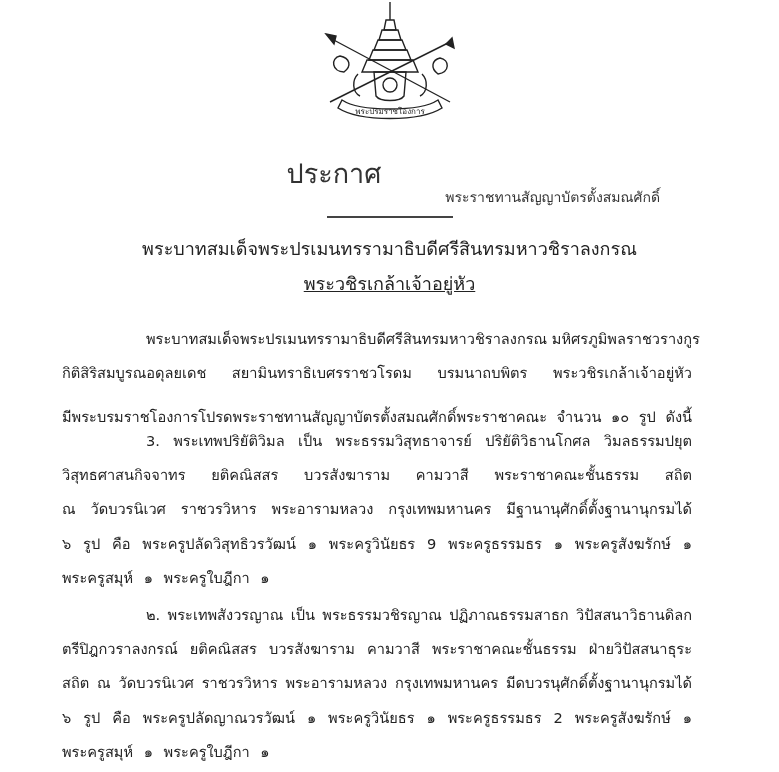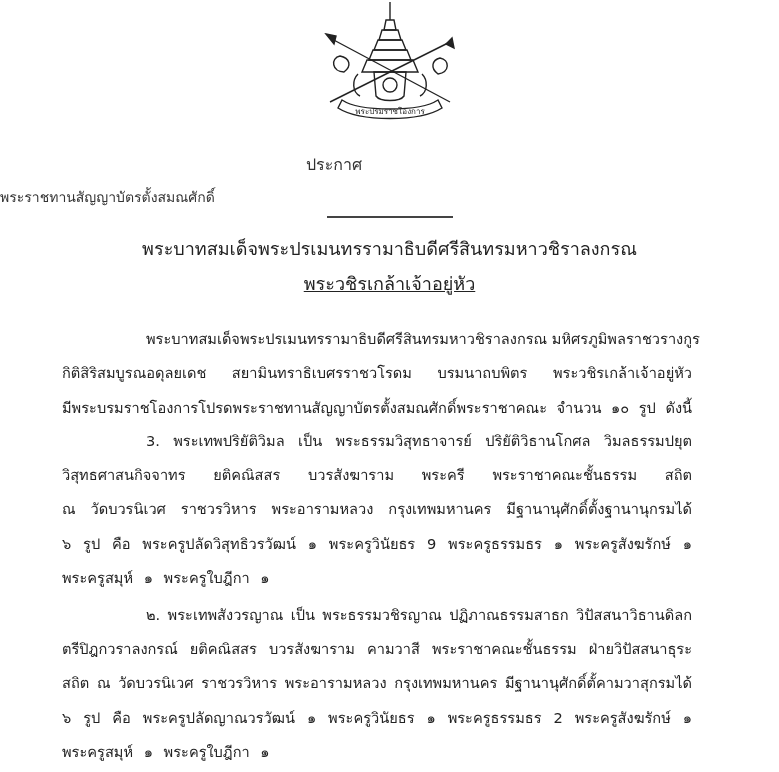--- a/index.html
+++ b/index.html
@@ -1,21 +1,21 @@
 <!DOCTYPE html>
 <html><head>
   <meta charset="utf-8">
   <style>
     html, body { margin: 0; padding: 0; background: #ffffff; }
     body { width: 779px; height: 772px; overflow: hidden; position: relative;
       font-family: "DejaVu Sans", "Liberation Sans", sans-serif; color: #222; }
     .emblem { position: absolute; left: 300px; top: 0px; width: 180px; height: 130px; text-align: right; }
     .title { position: absolute; left: 0; width: 668px; text-align: center; top: 152px;
-      font-size: 16px; color: #333; }
-    .subtitle { position: absolute; left: 0; width: 652px; text-align: left; top: 186px;
+      font-size: 27px; color: #333; }
+    .subtitle { position: absolute; left: 8px; width: 652px; text-align: right; top: 186px;
       font-size: 14px; color: #333; }
     .divider { position: absolute; left: 327px; top: 216px; width: 126px; height: 2px; background: #444; }
     .heading { position: absolute; left: 0; width: 779px; text-align: center;
       font-size: 18px; color: #222; white-space: nowrap; }
     .h1 { top: 234px; }
     .h2 { top: 269px; text-decoration: underline; }
     .line { position: absolute; left: 62px; width: 630px; font-size: 14.6px;
       white-space: nowrap; color: #222; text-align: justify; text-align-last: justify; }
     .indent { left: 146px; width: 546px; }
     .short { text-align-last: left; word-spacing: 6px; }
@@ -57,30 +57,30 @@
 <div class="title">ประกาศ</div>
 <div class="subtitle">พระราชทานสัญญาบัตรตั้งสมณศักดิ์</div>
 <div class="divider"></div>
 
 <div class="heading h1">พระบาทสมเด็จพระปรเมนทรรามาธิบดีศรีสินทรมหาวชิราลงกรณ</div>
 <div class="heading h2">พระวชิรเกล้าเจ้าอยู่หัว</div>
 
 <div>
   <div class="line indent" style="top:327px">พระบาทสมเด็จพระปรเมนทรรามาธิบดีศรีสินทรมหาวชิราลงกรณ  มหิศรภูมิพลราชวรางกูร</div>
   <div class="line" style="top:361px">กิติสิริสมบูรณอดุลยเดช  สยามินทราธิเบศรราชวโรดม  บรมนาถบพิตร  พระวชิรเกล้าเจ้าอยู่หัว</div>
-  <div class="line" style="top:396px">มีพระบรมราชโองการโปรดพระราชทานสัญญาบัตรตั้งสมณศักดิ์พระราชาคณะ  จำนวน  ๑๐  รูป  ดังนี้</div>
+  <div class="line" style="top:405px">มีพระบรมราชโองการโปรดพระราชทานสัญญาบัตรตั้งสมณศักดิ์พระราชาคณะ  จำนวน  ๑๐  รูป  ดังนี้</div>
 
   <div>
     <div class="line indent" style="top:429px">3.  พระเทพปริยัติวิมล  เป็น  พระธรรมวิสุทธาจารย์  ปริยัติวิธานโกศล  วิมลธรรมปยุต</div>
-    <div class="line" style="top:463px">วิสุทธศาสนกิจจาทร  ยติคณิสสร  บวรสังฆาราม  พระครี  พระราชาคณะชั้นธรรม  สถิต</div>
+    <div class="line" style="top:463px">วิสุทธศาสนกิจจาทร  ยติคณิสสร  บวรสังฆาราม  คามวาสี  พระราชาคณะชั้นธรรม  สถิต</div>
     <div class="line" style="top:497px">ณ  วัดบวรนิเวศ  ราชวรวิหาร  พระอารามหลวง  กรุงเทพมหานคร  มีฐานานุศักดิ์ตั้งฐานานุกรมได้</div>
     <div class="line" style="top:532px">๖  รูป  คือ  พระครูปลัดวิสุทธิวรวัฒน์  ๑  พระครูวินัยธร  9  พระครูธรรมธร  ๑  พระครูสังฆรักษ์  ๑</div>
     <div class="line short" style="top:566px">พระครูสมุห์  ๑  พระครูใบฎีกา  ๑</div>
   </div>
 
   <div>
     <div class="line indent" style="top:603px">๒.  พระเทพสังวรญาณ  เป็น  พระธรรมวชิรญาณ  ปฏิภาณธรรมสาธก  วิปัสสนาวิธานดิลก</div>
     <div class="line" style="top:637px">ตรีปิฎกวราลงกรณ์  ยติคณิสสร  บวรสังฆาราม  คามวาสี  พระราชาคณะชั้นธรรม  ฝ่ายวิปัสสนาธุระ</div>
-    <div class="line" style="top:671px">สถิต  ณ  วัดบวรนิเวศ  ราชวรวิหาร  พระอารามหลวง  กรุงเทพมหานคร  มีฐานานุศักดิ์ตั้คามวาสุกรมได้</div>
+    <div class="line" style="top:671px">สถิต  ณ  วัดบวรนิเวศ  ราชวรวิหาร  พระอารามหลวง  กรุงเทพมหานคร  มีดบวรนุศักดิ์ตั้งฐานานุกรมได้</div>
     <div class="line" style="top:706px">๖  รูป  คือ  พระครูปลัดญาณวรวัฒน์  ๑  พระครูวินัยธร  ๑  พระครูธรรมธร  2  พระครูสังฆรักษ์  ๑</div>
     <div class="line short" style="top:740px">พระครูสมุห์  ๑  พระครูใบฎีกา  ๑</div>
   </div>
 </div>
 
 </body></html>

